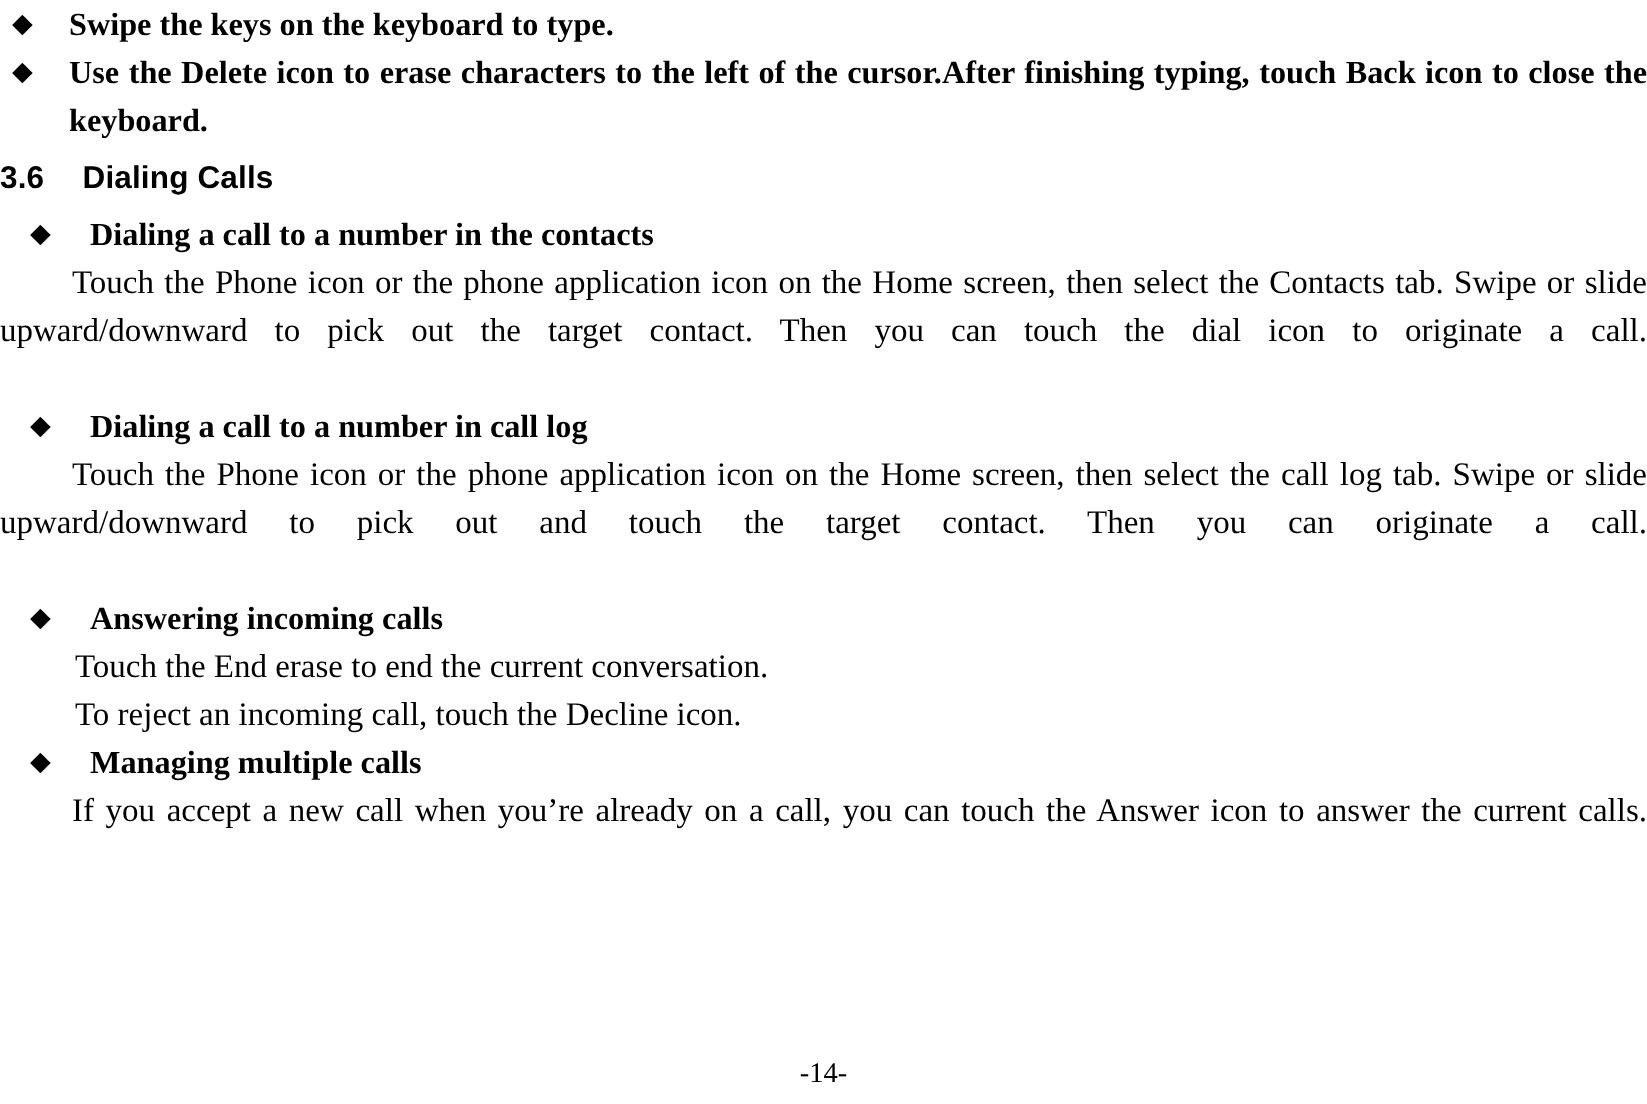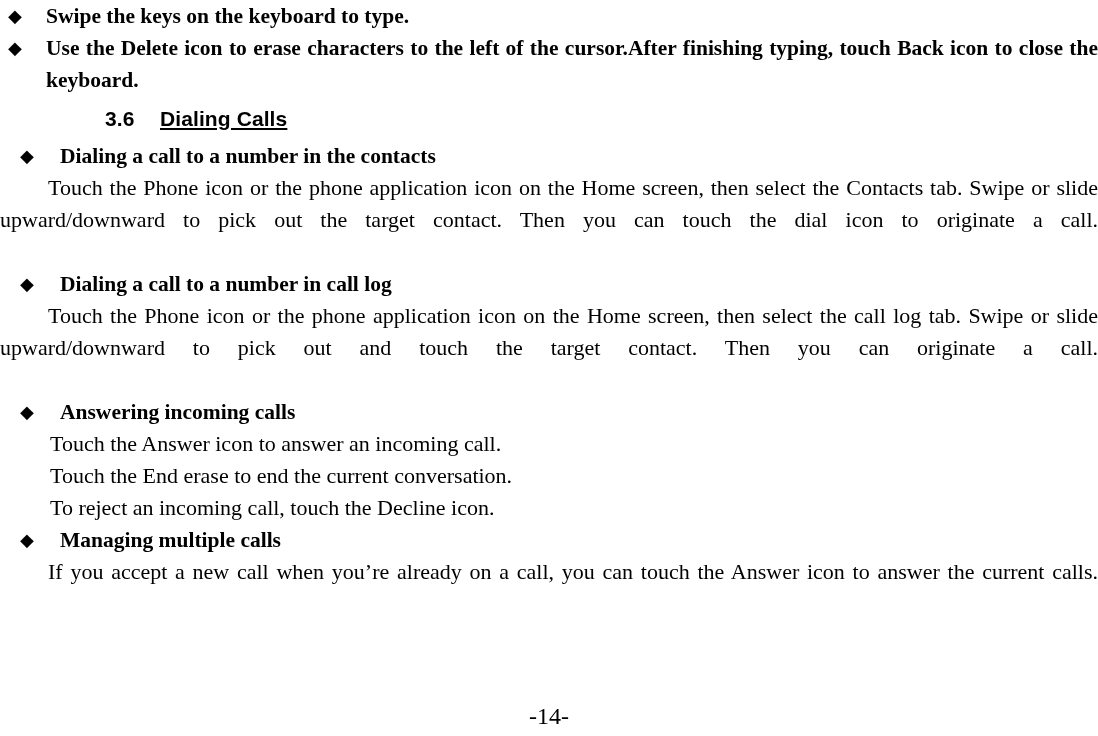--- a/index.html
+++ b/index.html
@@ -87,39 +87,37 @@
     text-align: left;
   }
 
   
   .section-heading {
     font-family: "Liberation Sans", "DejaVu Sans", sans-serif;
     font-weight: bold;
     font-size: 21px;
     line-height: 30px;
     margin: 0;
-    padding-left: 105px;
     letter-spacing: 0.1px;
-    text-decoration: underline;
   }
   .section-heading .sec-num {
     display: inline-block;
     min-width: 55px;
   }
   .sp-6 { height: 6px; }
   .sp-8 { height: 8px; }
 
   
   .footer {
     position: absolute;
     left: 0;
     right: 0;
     bottom: 8px;
     text-align: center;
-    font-size: 24px;
+    font-size: 19px;
     line-height: 24px;
     font-family: "Liberation Serif", "DejaVu Serif", serif;
   }
 </style>
 </head>
 <body>
 
 <div class="page">
 
   <div class="bullet-row bullet-top">
@@ -150,21 +148,20 @@
   <div class="bullet-row bullet-sub">
     <span class="glyph">◆</span>
     <span>Dialing a call to a number in call log</span>
   </div>
   <p class="para">Touch the Phone icon or the phone application icon on the Home screen, then select the call log tab. Swipe or slide upward/downward to pick out and touch the target contact. Then you can originate a call.</p>
 
   <div class="bullet-row bullet-sub">
     <span class="glyph">◆</span>
     <span>Answering incoming calls</span>
   </div>
-  <p class="line-indent">Touch the Answer icon to answer an incoming call.</p>
   <p class="line-indent">Touch the End erase to end the current conversation.</p>
   <p class="line-indent">To reject an incoming call, touch the Decline icon.</p>
 
   <div class="bullet-row bullet-sub">
     <span class="glyph">◆</span>
     <span>Managing multiple calls</span>
   </div>
   <p class="para">If you accept a new call when you’re already on a call, you can touch the Answer icon to answer the current calls.</p>
 
   <div class="footer">-14-</div>

